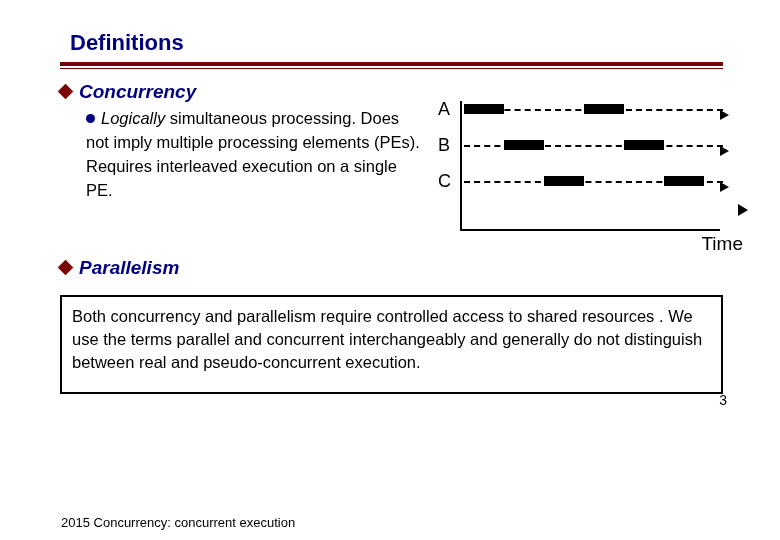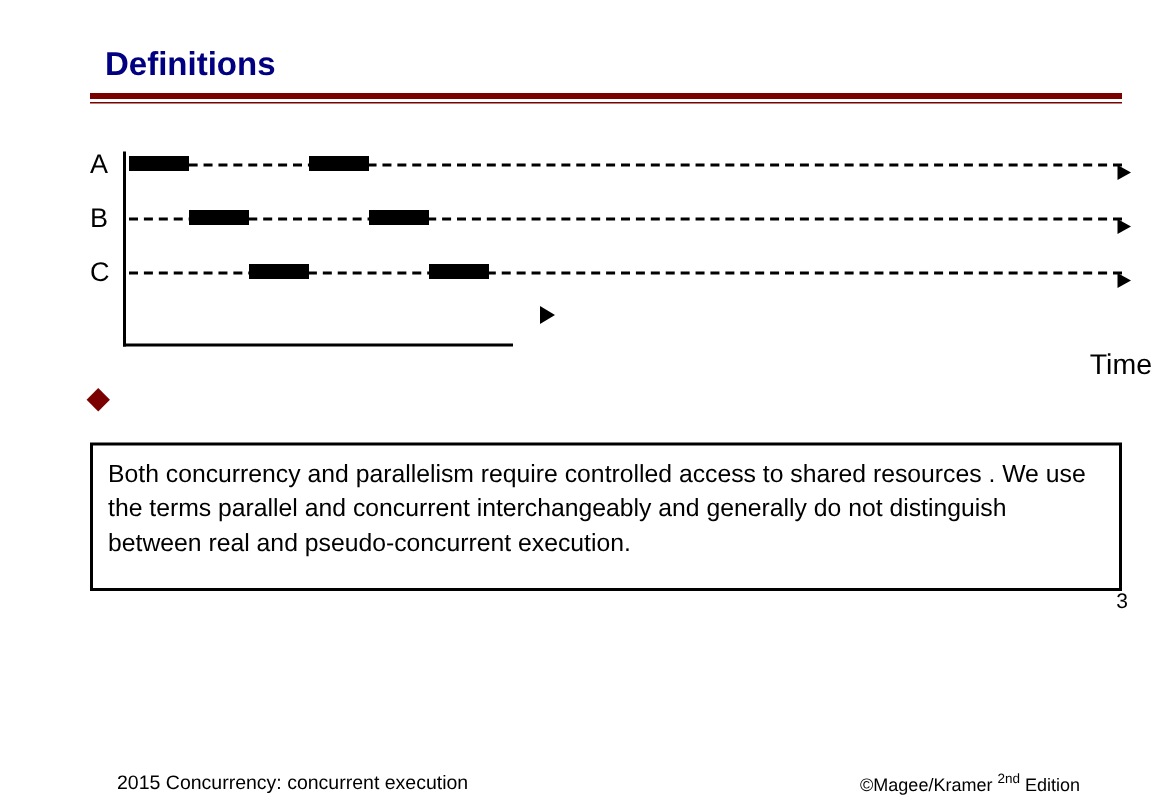--- a/index.html
+++ b/index.html
@@ -6,21 +6,21 @@
   body {
     width: 780px;
     height: 540px;
     background: #fff;
     font-family: Arial, Helvetica, sans-serif;
     color: #000;
     position: relative;
     overflow: hidden;
   }
   .slide {
-    padding: 30px 32px 0 60px;
+    padding: 30px 57px 0 60px;
     border-radius: 15px;
   }
   .title {
     font-size: 22px;
     font-weight: bold;
     color: #000080;
     margin-bottom: 6px;
     margin-left: 10px;
   }
   .title-underline-1 {
@@ -143,39 +143,47 @@
   }
   .page-num {
     position: absolute;
     right: -6px;
     bottom: -18px;
     font-size: 14px;
   }
   .footer {
     position: absolute;
     bottom: 10px;
-    left: 78px;
+    left: 61px;
     right: 60px;
     display: flex;
     justify-content: space-between;
     font-size: 13px;
     gap: 32px;
   }
   .footer-right { font-size: 12px; }
   .footer-right sup { font-size: 9px; }
 </style>
 </head>
 <body>
 
 <div class="slide">
   <div class="title">Definitions</div>
   <div class="title-underline-1"></div>
   <div class="title-underline-2"></div>
 
   <div class="top-row">
+    <div class="text-col">
+      <div class="section-head">
+        <span class="diamond"></span><span>Concurrency</span>
+      </div>
+      <div class="body-text">
+        <span class="bullet-dot"></span><span class="ital">Logically</span><span> simultaneous processing. Does not imply multiple processing elements (PEs).  Requires interleaved execution on a single PE.</span>
+      </div>
+    </div>
 
     <div class="diagram">
       <div class="axis-y"></div>
       <div class="axis-x">
         <div class="axis-x-arrow"></div>
       </div>
 
       <div class="lane" style="top:4px">
         <span class="lane-label">A</span>
         <div class="dashed-line">
@@ -201,25 +209,24 @@
           </div>
         <div class="seg" style="left:106px;width:40px"></div>
         <div class="seg" style="left:226px;width:40px"></div>
       </div>
 
       <div class="time-label">Time</div>
     </div>
   </div>
 
   <div class="section-head" style="margin-top:6px">
-    <span class="diamond"></span>
+    <span class="diamond"></span><span>Parallelism</span>
   </div>
 
   <div class="boxed-note">
     <span>Both concurrency and parallelism require controlled access to shared resources . We use the terms parallel and concurrent interchangeably and generally do not distinguish between real and pseudo-concurrent execution.</span>
     <span class="page-num">3</span>
   </div>
 </div>
 
 <div class="footer">
   <span>2015  Concurrency: concurrent execution</span>
-  <span class="footer-right"><span>©Magee/Kramer </span><sup>2nd</sup><span> Edition</span></span>
 </div>
 
 </body></html>

